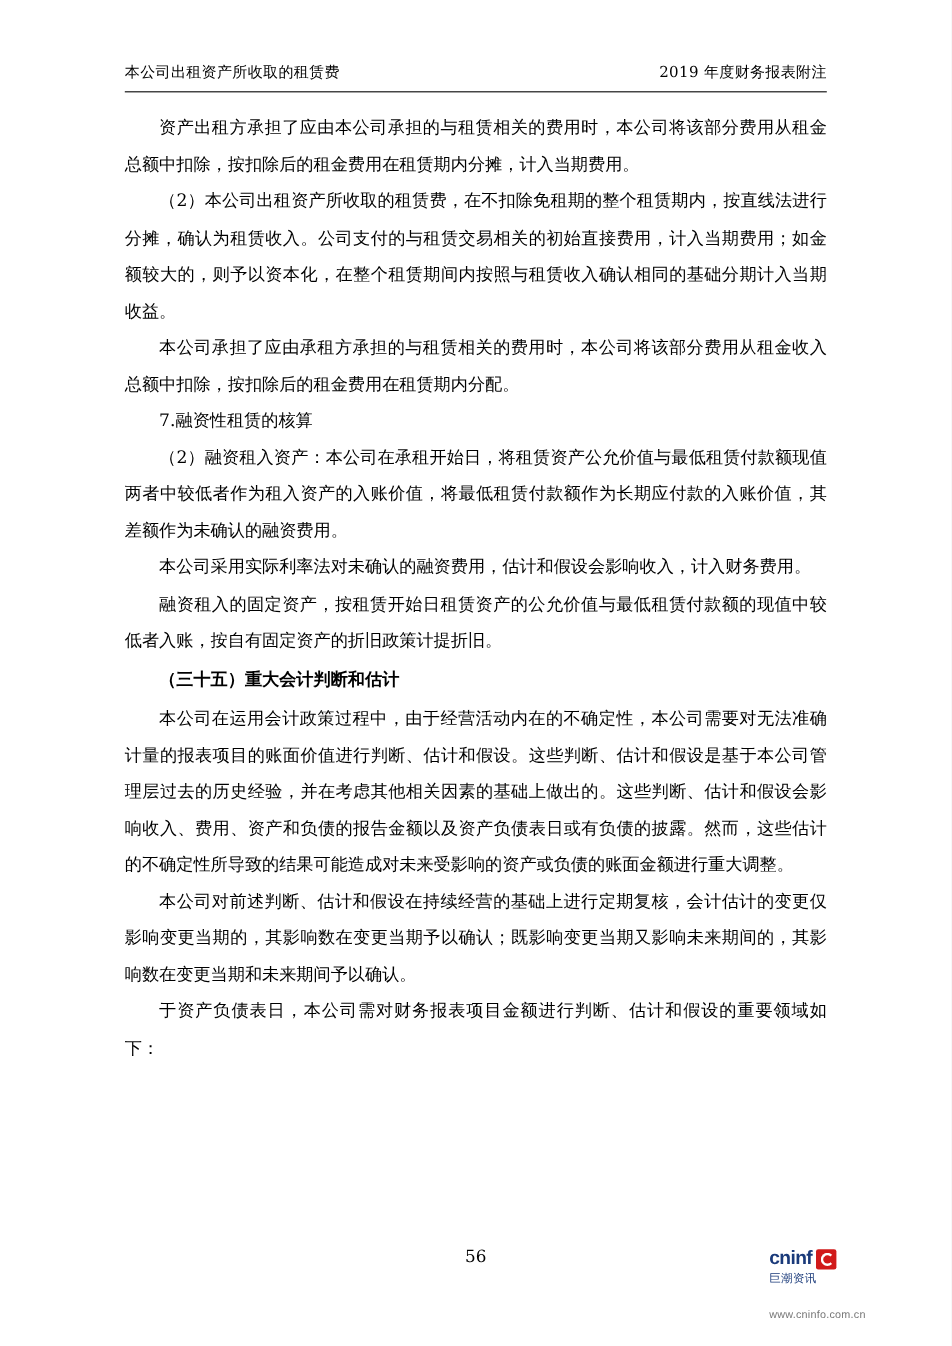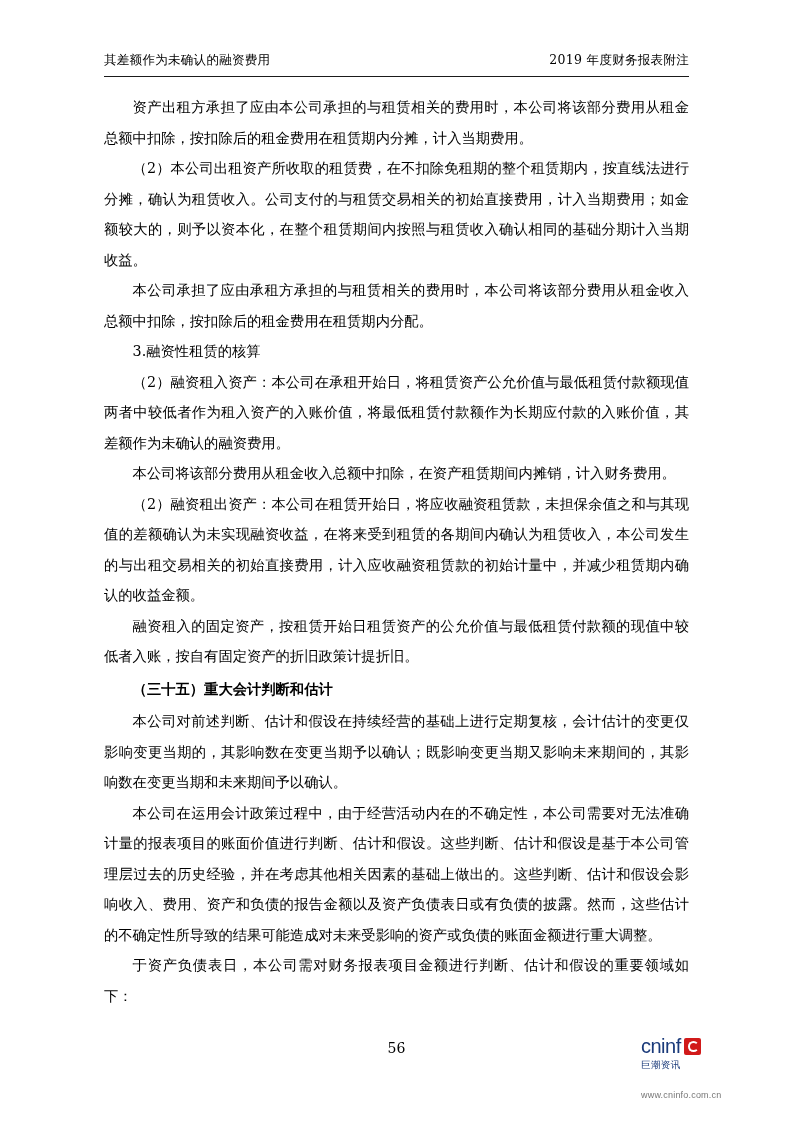--- a/index.html
+++ b/index.html
@@ -76,22 +76,22 @@
     width: 106px;
     text-align: left;
     font-family: "Liberation Sans", sans-serif;
   }
   .logo-main {
     display: flex;
     align-items: center;
     gap: 3px;
   }
   .logo-word {
-    font-size: 20px;
-    font-weight: normal;
+    font-size: 16px;
+    font-weight: bold;
     color: #1a3a7a;
     letter-spacing: -0.5px;
   }
   .logo-mark {
     width: 17px;
     height: 17px;
     background: #d11a1a;
     border-radius: 2px;
     position: relative;
   }
@@ -118,39 +118,38 @@
     margin-top: 18px;
     letter-spacing: 0.2px;
   }
 </style>
 </head>
 <body>
 
 <div class="page">
 
   <div class="header">
-    <span>其差额作为未确认的融资费用</span>
+    <span>本公司出租资产所收取的租赁费</span>
     <span>2019 年度财务报表附注</span>
   </div>
   <div class="header-rule"></div>
 
   <div class="content">
     <p class="indent">资产出租方承担了应由本公司承担的与租赁相关的费用时，本公司将该部分费用从租金总额中扣除，按扣除后的租金费用在租赁期内分摊，计入当期费用。</p>
     <p class="indent">（2）本公司出租资产所收取的租赁费，在不扣除免租期的整个租赁期内，按直线法进行分摊，确认为租赁收入。公司支付的与租赁交易相关的初始直接费用，计入当期费用；如金额较大的，则予以资本化，在整个租赁期间内按照与租赁收入确认相同的基础分期计入当期收益。</p>
     <p class="indent">本公司承担了应由承租方承担的与租赁相关的费用时，本公司将该部分费用从租金收入总额中扣除，按扣除后的租金费用在租赁期内分配。</p>
-    <p class="indent">3.融资性租赁的核算</p>
+    <p class="indent">7.融资性租赁的核算</p>
     <p class="indent">（2）融资租入资产：本公司在承租开始日，将租赁资产公允价值与最低租赁付款额现值两者中较低者作为租入资产的入账价值，将最低租赁付款额作为长期应付款的入账价值，其差额作为未确认的融资费用。</p>
-    <p class="indent">本公司将该部分费用从租金收入总额中扣除，在资产租赁期间内摊销，计入财务费用。</p>
-    <p class="indent">（2）融资租出资产：本公司在租赁开始日，将应收融资租赁款，未担保余值之和与其现值的差额确认为未实现融资收益，在将来受到租赁的各期间内确认为租赁收入，本公司发生的与出租交易相关的初始直接费用，计入应收融资租赁款的初始计量中，并减少租赁期内确认的收益金额。</p>
+    <p class="indent">本公司采用实际利率法对未确认的融资费用，估计和假设会影响收入，计入财务费用。</p>
     <p class="indent">融资租入的固定资产，按租赁开始日租赁资产的公允价值与最低租赁付款额的现值中较低者入账，按自有固定资产的折旧政策计提折旧。</p>
 
     <p class="section-title">（三十五）重大会计判断和估计</p>
 
+    <p class="indent">本公司在运用会计政策过程中，由于经营活动内在的不确定性，本公司需要对无法准确计量的报表项目的账面价值进行判断、估计和假设。这些判断、估计和假设是基于本公司管理层过去的历史经验，并在考虑其他相关因素的基础上做出的。这些判断、估计和假设会影响收入、费用、资产和负债的报告金额以及资产负债表日或有负债的披露。然而，这些估计的不确定性所导致的结果可能造成对未来受影响的资产或负债的账面金额进行重大调整。</p>
     <p class="indent">本公司对前述判断、估计和假设在持续经营的基础上进行定期复核，会计估计的变更仅影响变更当期的，其影响数在变更当期予以确认；既影响变更当期又影响未来期间的，其影响数在变更当期和未来期间予以确认。</p>
-    <p class="indent">本公司在运用会计政策过程中，由于经营活动内在的不确定性，本公司需要对无法准确计量的报表项目的账面价值进行判断、估计和假设。这些判断、估计和假设是基于本公司管理层过去的历史经验，并在考虑其他相关因素的基础上做出的。这些判断、估计和假设会影响收入、费用、资产和负债的报告金额以及资产负债表日或有负债的披露。然而，这些估计的不确定性所导致的结果可能造成对未来受影响的资产或负债的账面金额进行重大调整。</p>
     <p class="indent">于资产负债表日，本公司需对财务报表项目金额进行判断、估计和假设的重要领域如下：</p>
   </div>
 
   <div class="page-number">56</div>
 
   <div class="logo">
     <div class="logo-main">
       <span class="logo-word">cninf</span>
       <span class="logo-mark"></span>
     </div>

